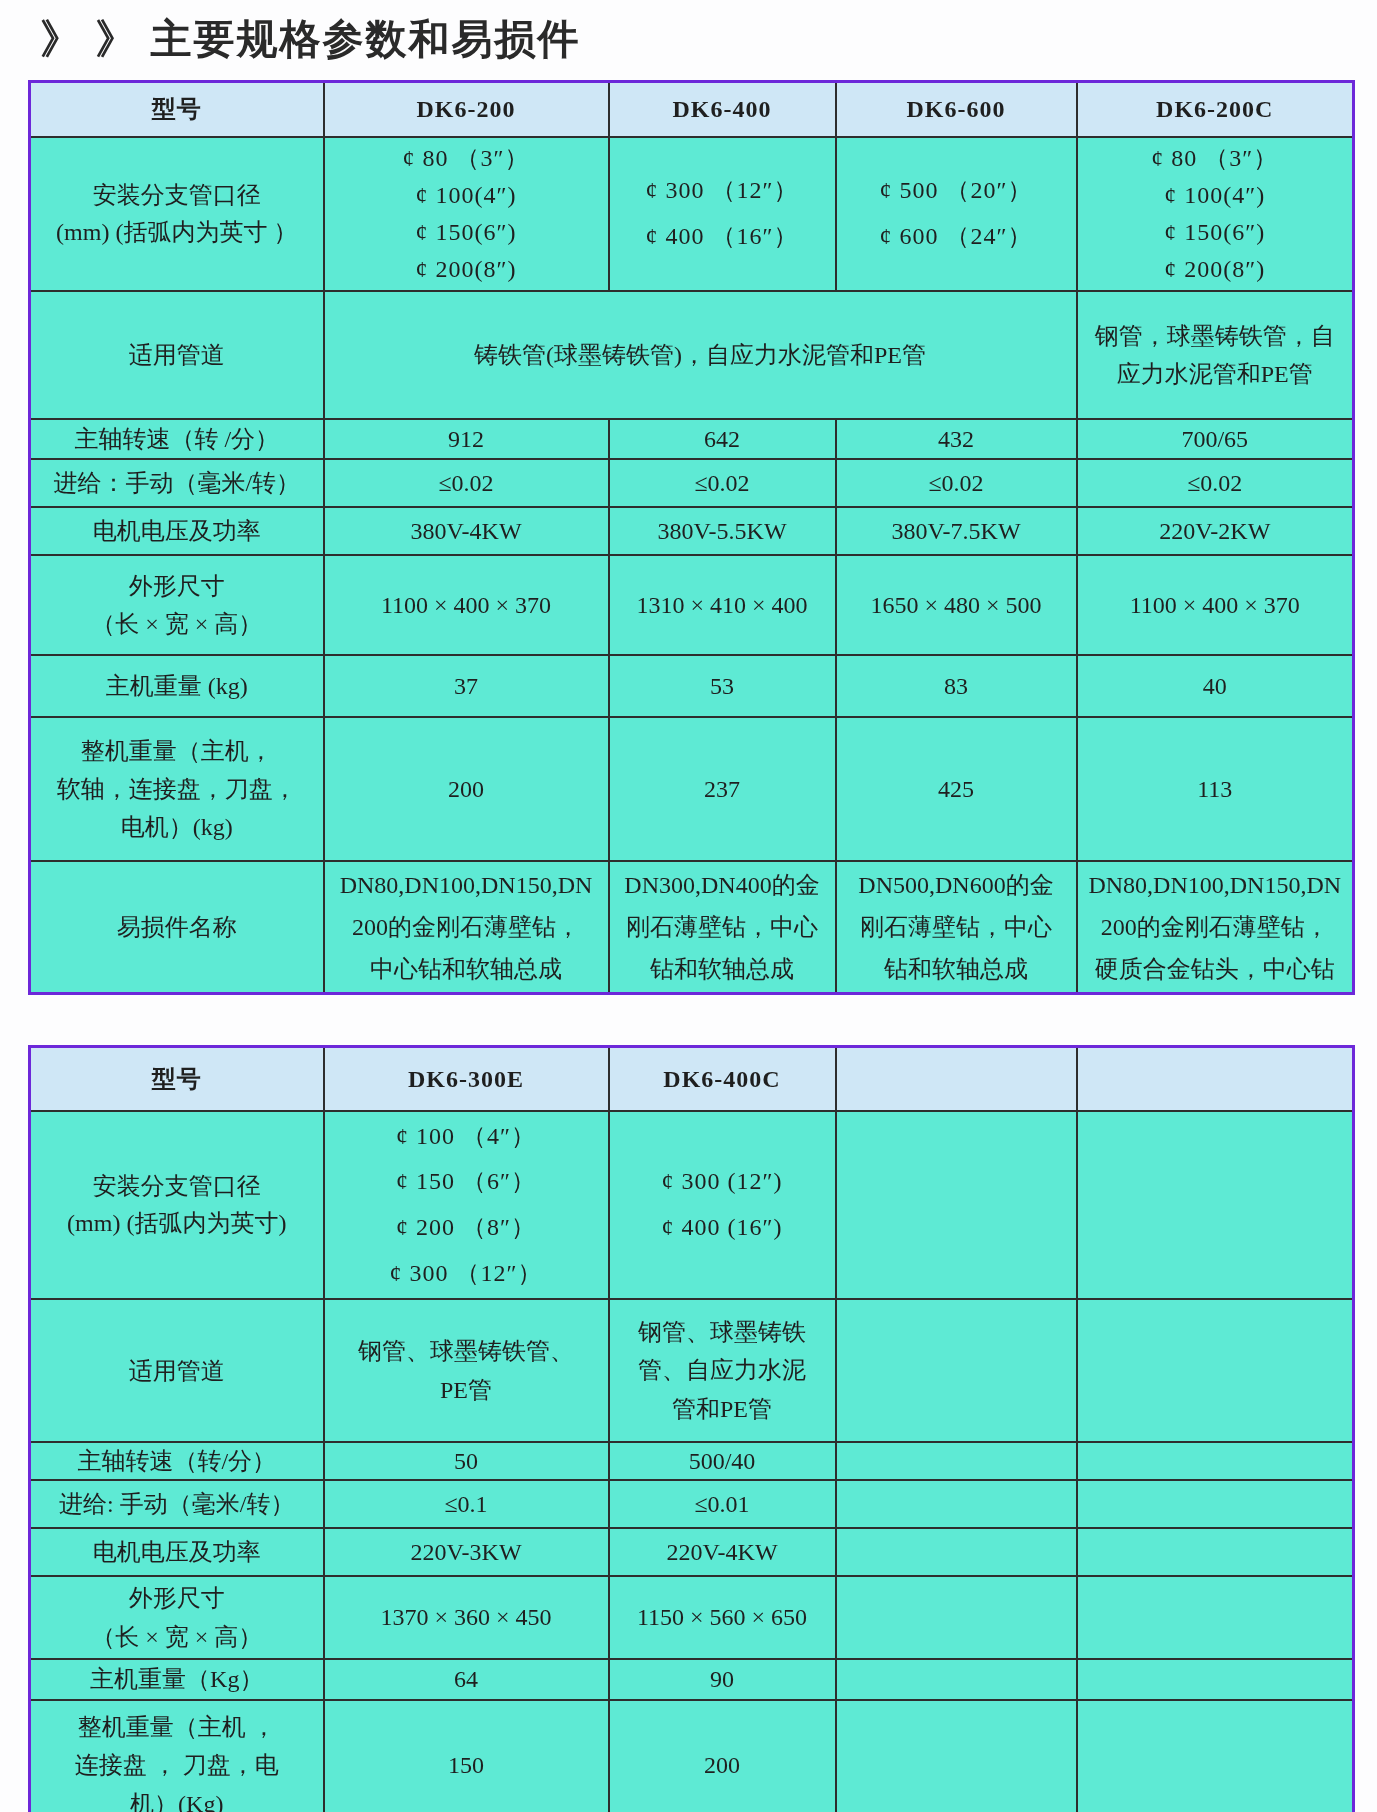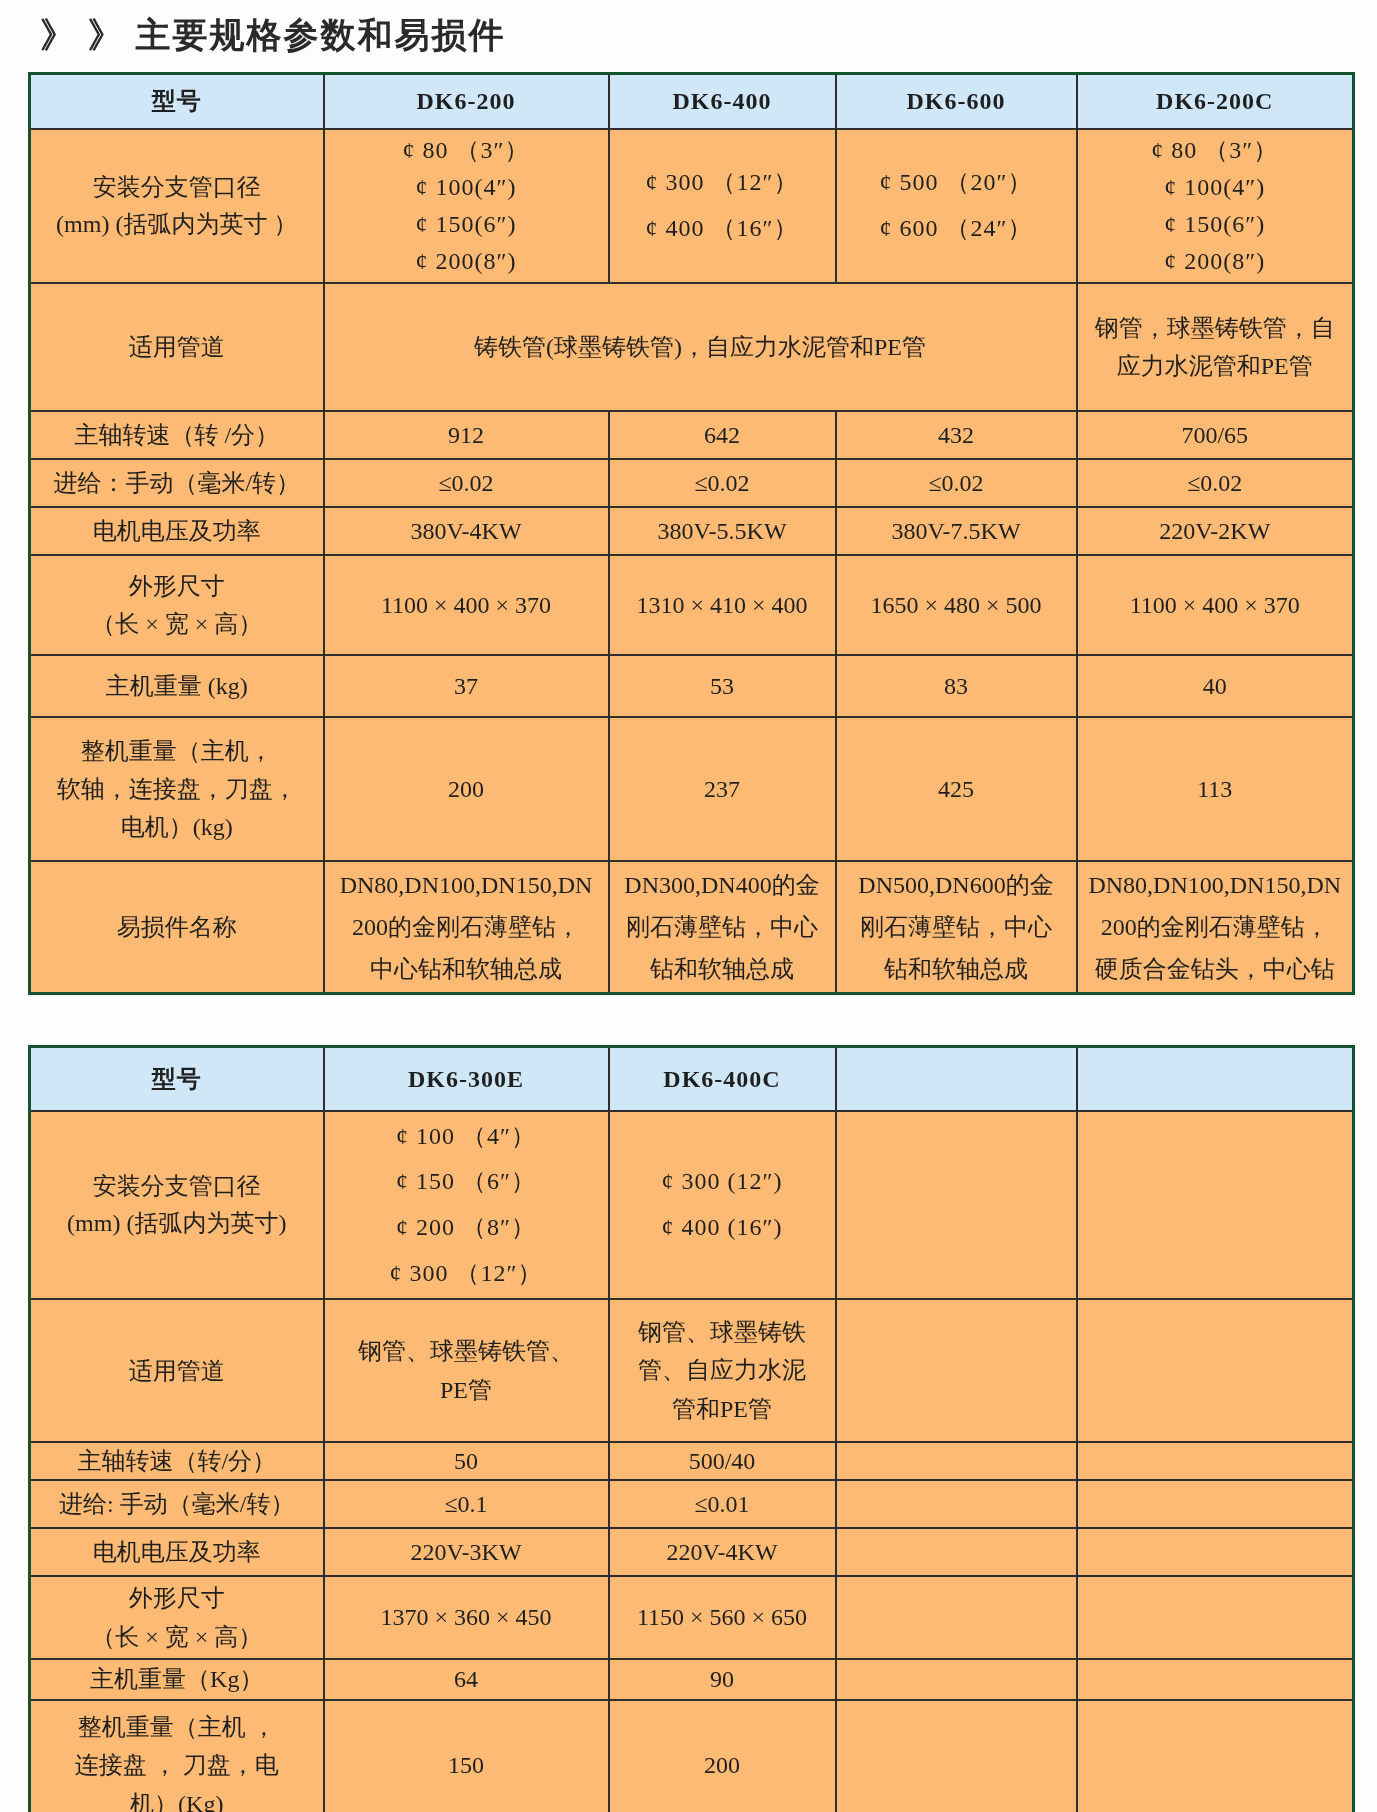--- a/index.html
+++ b/index.html
@@ -5,33 +5,33 @@
   html,body{margin:0;padding:0;}
   body{
     width:1377px;height:1812px;
     background:#fdfdfe;
     font-family:"Liberation Serif","DejaVu Serif",serif;
     color:#1b1b1b;
     position:relative;
   }
   .page{padding:10px 25px 0 28px;}
   .doc-title{
-    font-size:35px;
+    font-size:41px;
     font-weight:bold;
     color:#2a2a2a;
     padding:2px 0 0 12px;
     letter-spacing:2px;
     white-space:pre;
   }
   table.spec{
     border-collapse:collapse;
     table-layout:fixed;
     width:1324px;
-    border:3px solid #14532d;
-    background:#fdba74;
+    border:3px solid #6d28d9;
+    background:#5eead4;
   }
   table.spec td,table.spec th{
     border:2px solid #2e2e2e;
     text-align:center;
     vertical-align:middle;
     padding:2px 6px;
     font-size:24px;
     font-weight:normal;
     white-space:pre-line;
     overflow:hidden;
@@ -89,21 +89,21 @@
 ¢ 100(4″)
 ¢ 150(6″)
 ¢ 200(8″)</td>
     </tr>
     <tr style="height:128px">
       <td>适用管道</td>
       <td colspan="3">铸铁管(球墨铸铁管)，自应力水泥管和PE管</td>
       <td class="lh-mid">钢管，球墨铸铁管，自
 应力水泥管和PE管</td>
     </tr>
-    <tr style="height:48px">
+    <tr style="height:40px">
       <td>主轴转速（转 /分）</td>
       <td>912</td>
       <td>642</td>
       <td>432</td>
       <td>700/65</td>
     </tr>
     <tr style="height:48px">
       <td>进给：手动（毫米/转）</td>
       <td>≤0.02</td>
       <td>≤0.02</td>

